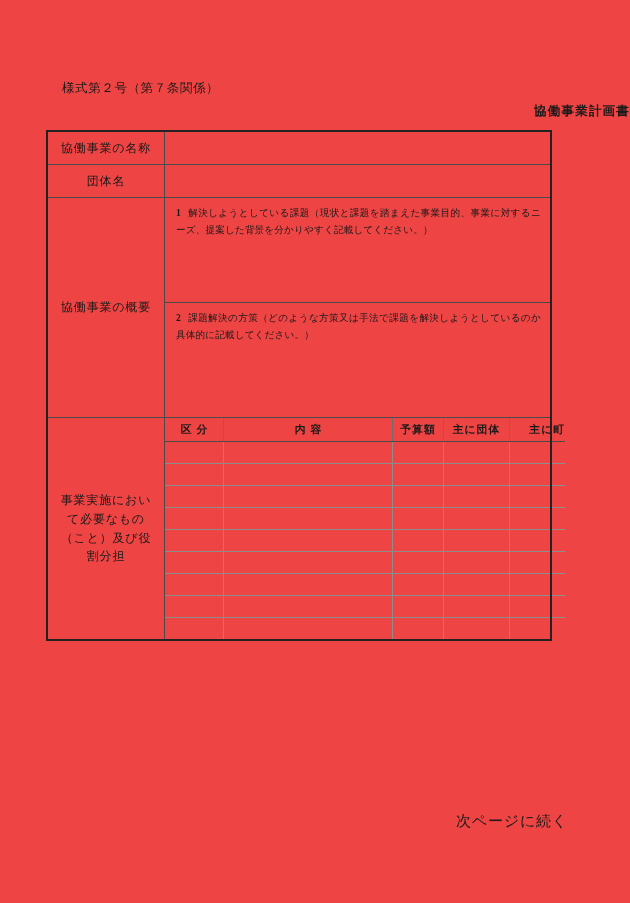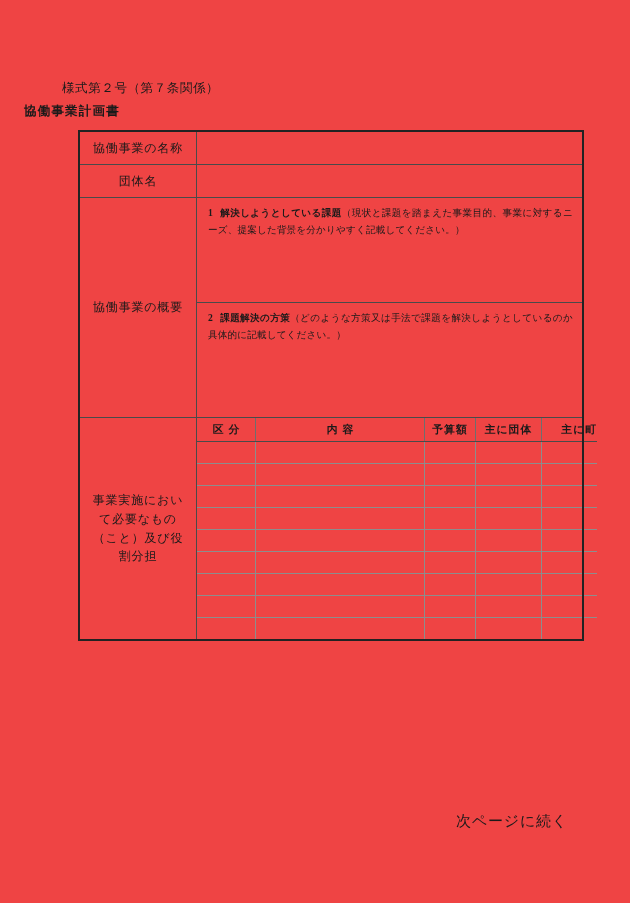--- a/index.html
+++ b/index.html
@@ -31,31 +31,31 @@
     font-size: 12.5px;
     letter-spacing: 0.6px;
     white-space: nowrap;
   }
 
   .doc-title {
     position: absolute;
     left: 0;
     top: 103px;
     width: 630px;
-    text-align: left;
+    text-align: right;
     font-size: 12.5px;
     letter-spacing: 1.2px;
     font-weight: 700;
     padding-left: 24px;
     box-sizing: border-box;
   }
 
   table.main {
     position: absolute;
-    left: 78px;
+    left: 46px;
     top: 130px;
     width: 506px;
     border-collapse: collapse;
     table-layout: fixed;
   }
   table.main > tbody > tr > td {
     border: 1px solid #4a4a4a;
     vertical-align: middle;
     padding: 0;
   }
@@ -97,21 +97,21 @@
     font-size: 9.6px;
     line-height: 1.75;
     letter-spacing: 0.15px;
     text-align: justify;
   }
   .sec-num {
     font-weight: 700;
     margin-right: 7px;
   }
   .sec-head {
-    font-weight: 700;
+    font-weight: 400;
   }
 
   .need-cell {
     padding: 8px 9px 8px 11px !important;
     vertical-align: top;
   }
   .need-text {
     font-size: 9.6px;
     line-height: 1.7;
     letter-spacing: 0.15px;

